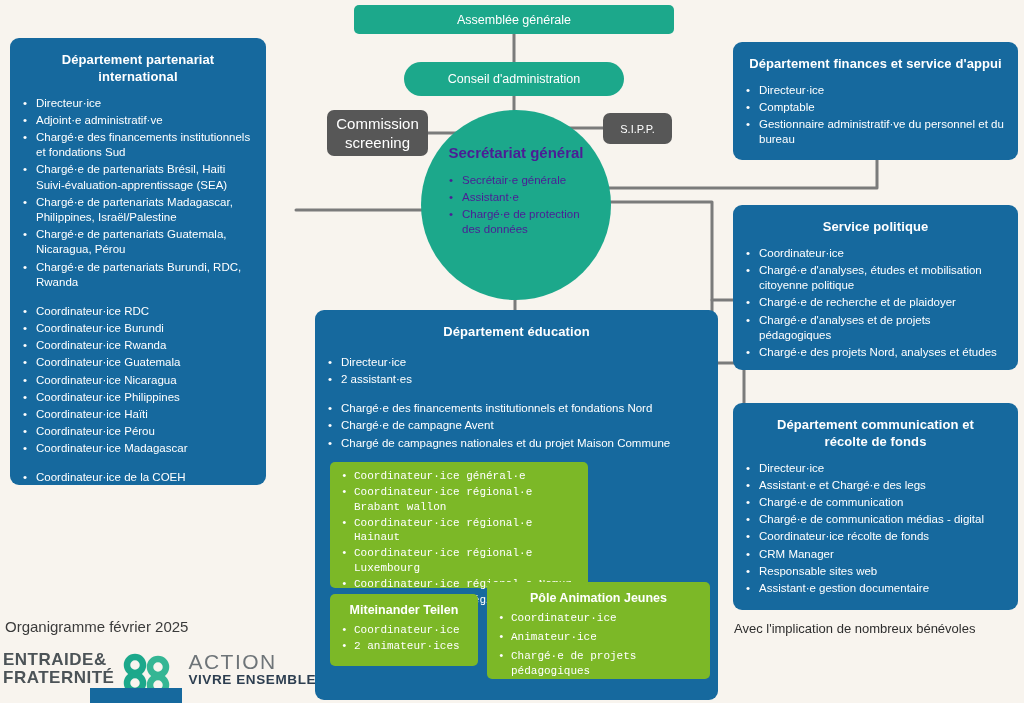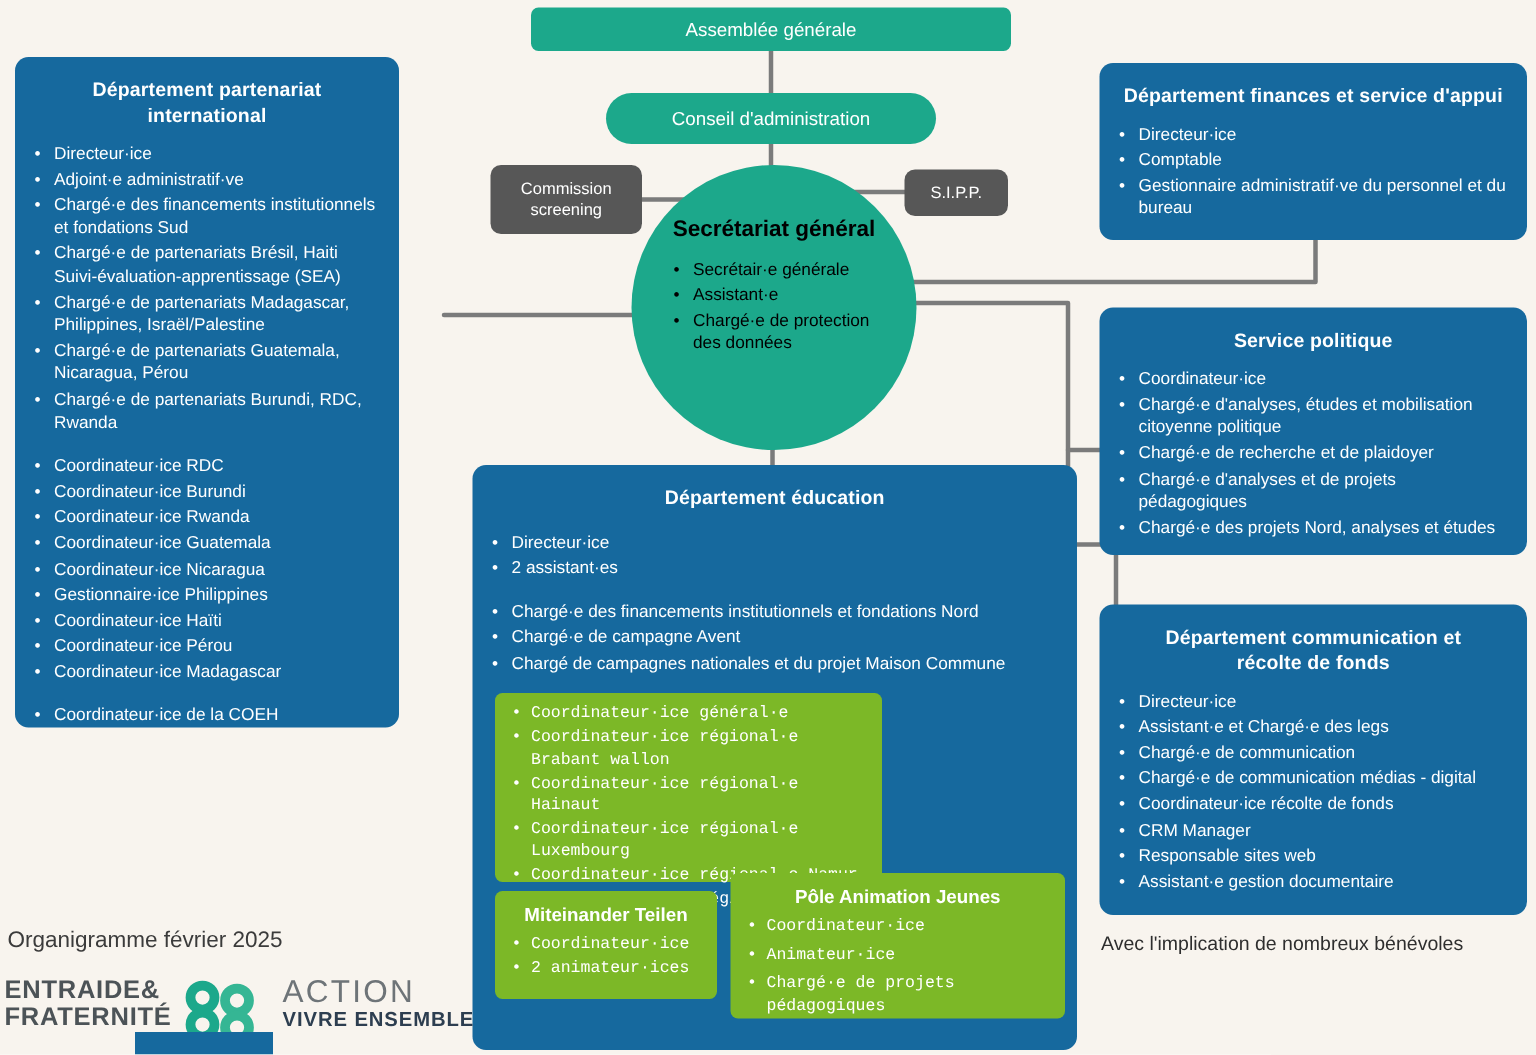--- a/index.html
+++ b/index.html
@@ -8,25 +8,25 @@
   .canvas { position:relative; width:1024px; height:703px; background:#f8f4ee; overflow:hidden; }
   .connectors { position:absolute; left:0; top:0; width:1024px; height:703px; }
 
   .node { position:absolute; display:flex; align-items:center; justify-content:center;
           text-align:center; color:#fff; }
   .teal  { background:#1ca88b; }
   .grayb { background:#575757; }
 
   .assemblee { left:354px; top:5px; width:320px; height:29px; border-radius:5px; font-size:12.5px; }
   .conseil   { left:404px; top:62px; width:220px; height:34px; border-radius:17px; font-size:12.5px; }
-  .commission{ left:327px; top:110px; width:101px; height:46px; border-radius:7px; font-size:11px; line-height:1.3; padding:10px 6px; }
+  .commission{ left:327px; top:110px; width:101px; height:46px; border-radius:7px; font-size:15px; line-height:1.3; padding:10px 6px; }
   .sipp      { left:603px; top:113px; width:69px; height:31px; border-radius:7px; font-size:11px; }
 
   .circle { position:absolute; left:421px; top:110px; width:190px; height:190px; border-radius:50%;
-            background:#1ca88b; color:#000000; padding:34px 27px 0; }
+            background:#1ca88b; color:#4c1d95; padding:34px 27px 0; }
   .circle h2 { font-size:15px; font-weight:bold; text-align:center; line-height:1.25; margin-bottom:10px; }
 
   .box { position:absolute; background:#16699e; border-radius:9px; color:#fff; padding:10px 12px; }
   .box h2 { font-size:13px; font-weight:bold; text-align:center; margin:4px 0 10px; letter-spacing:.1px; line-height:1.3; }
   .box h2.w2 { max-width:212px; margin-left:auto; margin-right:auto; }
   .partenariat  { left:10px;  top:38px;  width:256px; height:447px; }
   .finances     { left:733px; top:42px;  width:285px; height:118px; }
   .politique    { left:733px; top:205px; width:285px; height:165px; }
   .communication{ left:733px; top:403px; width:285px; height:207px; }
   .education    { left:315px; top:310px; width:403px; height:390px; }
@@ -112,21 +112,21 @@
         <li>Chargé·e de partenariats Guatemala, Nicaragua, Pérou</li>
         <li>Chargé·e de partenariats Burundi, RDC, Rwanda</li>
       </ul>
     <ul class="blist gap">
 
     <li>Coordinateur·ice RDC</li>
         <li>Coordinateur·ice Burundi</li>
         <li>Coordinateur·ice Rwanda</li>
         <li>Coordinateur·ice Guatemala</li>
         <li>Coordinateur·ice Nicaragua</li>
-        <li>Gestionnaire·ice Philippines</li>
+        <li>Coordinateur·ice Philippines</li>
         <li>Coordinateur·ice Haïti</li>
         <li>Coordinateur·ice Pérou</li>
         <li>Coordinateur·ice Madagascar</li>
       </ul>
     <ul class="blist gap">
 
     <li>Coordinateur·ice de la COEH</li>
       </ul>
   </div>
 

